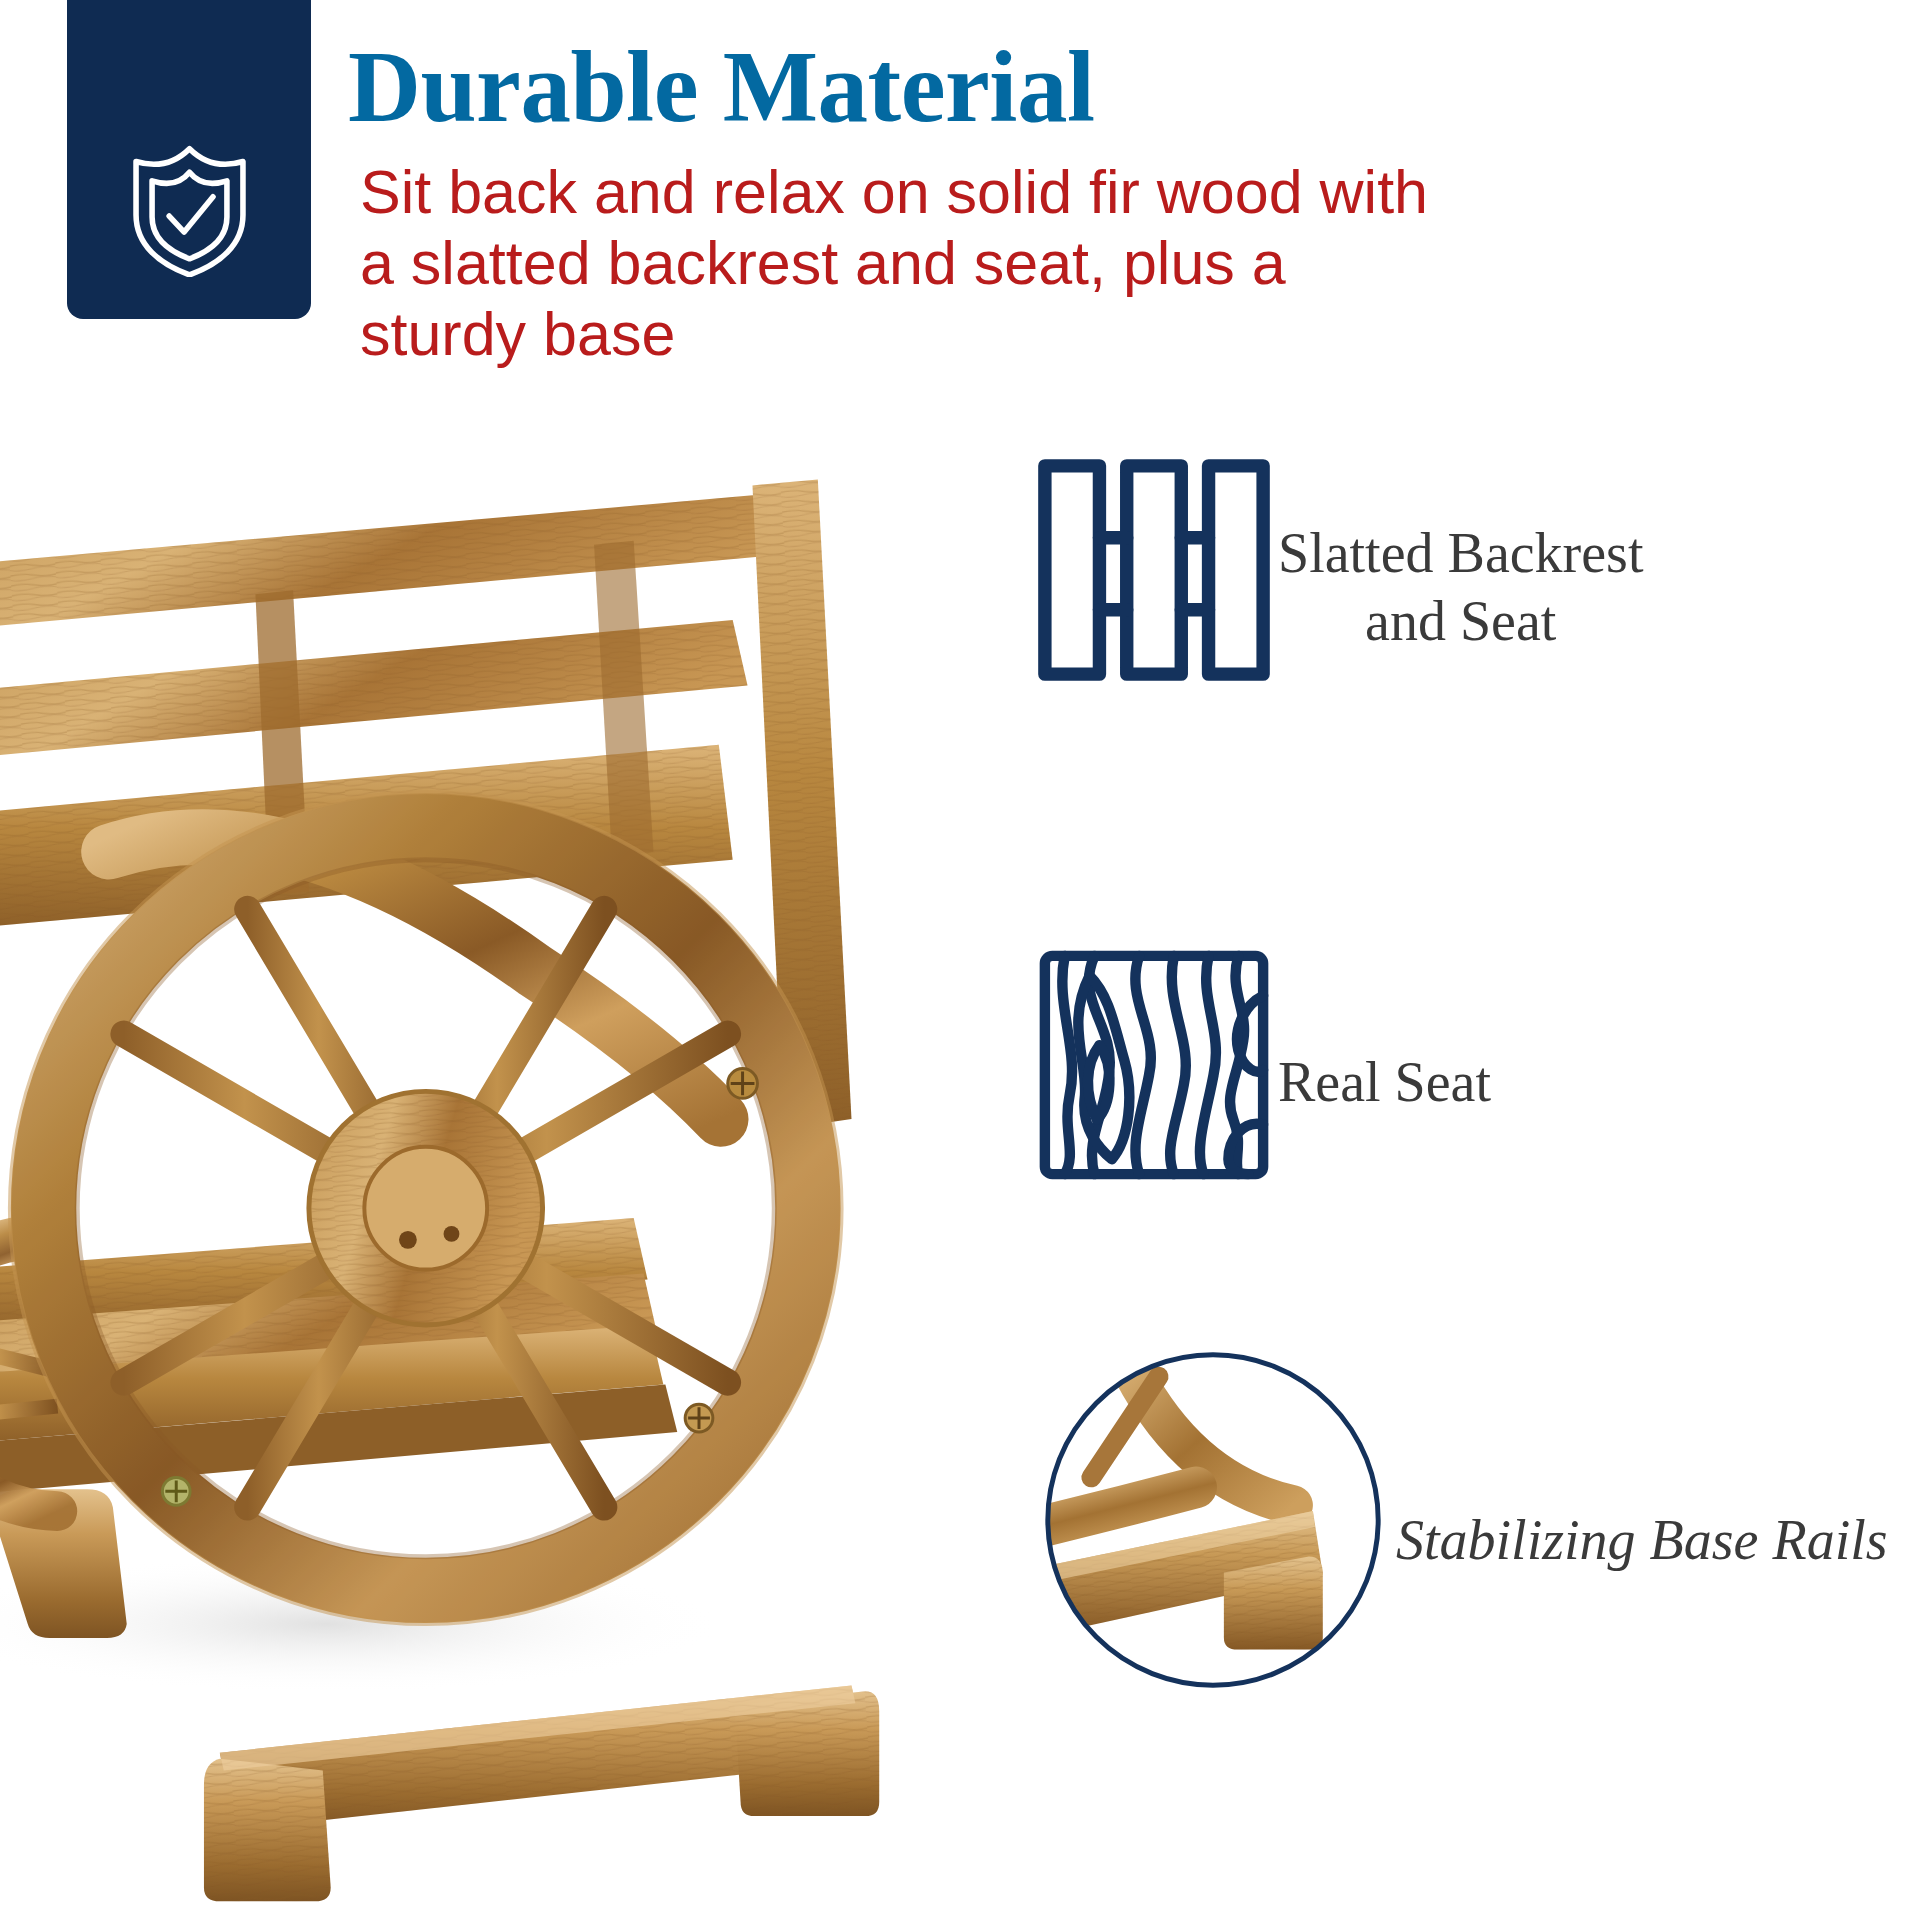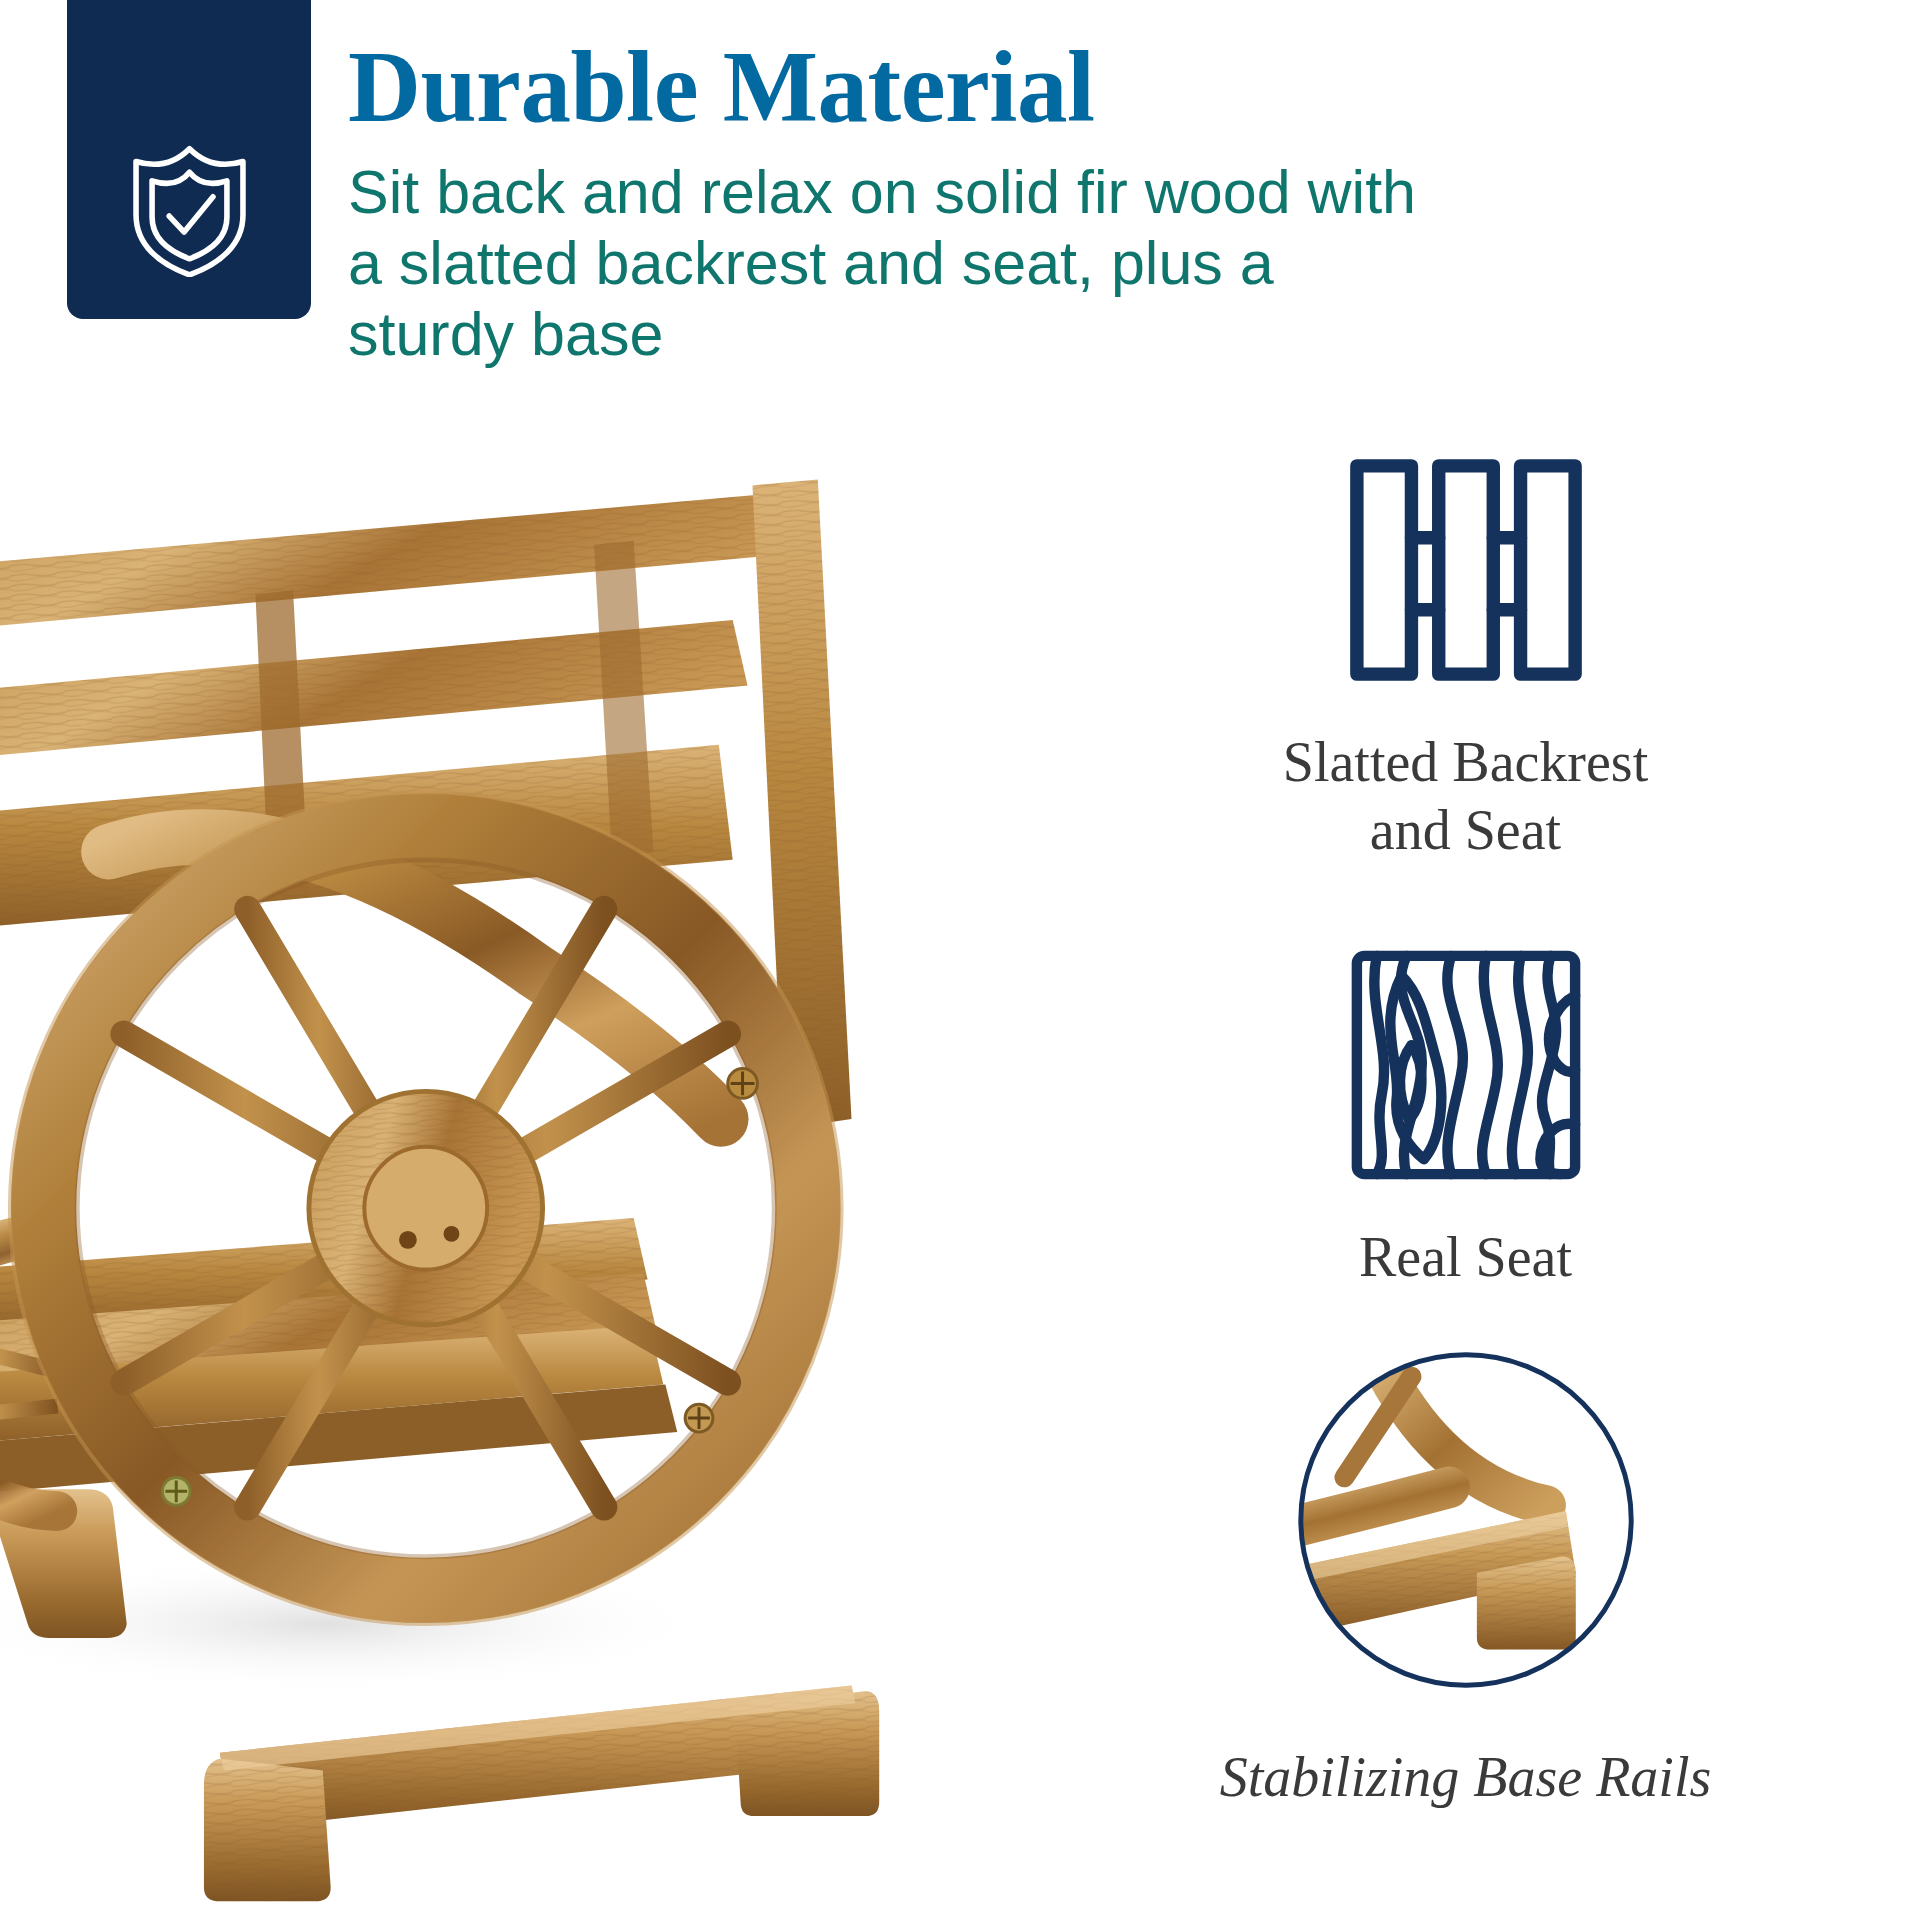--- a/index.html
+++ b/index.html
@@ -33,40 +33,40 @@
     line-height:1.02;
     color:#0369a1;
     letter-spacing:-0.5px;
     margin:0;
   }
   #subtitle{
     font-family:"Liberation Sans", sans-serif;
     font-weight:300;
     font-size:61px;
     line-height:1.16;
-    color:#0f766e;
-    margin:18px 0 0 0;
+    color:#b91c1c;
+    margin:18px 0 0 12px;
     max-width:1089px;
   }
 
   
   #product{
     position:absolute;left:0;top:426px;
     width:1000px;height:1501px;
   }
   #product svg{display:block;width:100%;height:100%;}
 
   
   #features{
     position:absolute;left:1030px;top:446px;
     width:871px;height:1465px;
   }
   .feature{
     position:absolute;left:0;width:871px;
-    display:flex;flex-direction:column;align-items:center;
+    display:flex;flex-direction:row;align-items:center;
   }
   .feature-icon{display:flex;align-items:center;justify-content:center;}
   .feature-icon svg{display:block;}
   .feature-label{
     font-family:"Liberation Serif", serif;
     font-size:56px;
     line-height:1.22;
     color:#3a3a3a;
     text-align:center;
     margin-top:34px;

